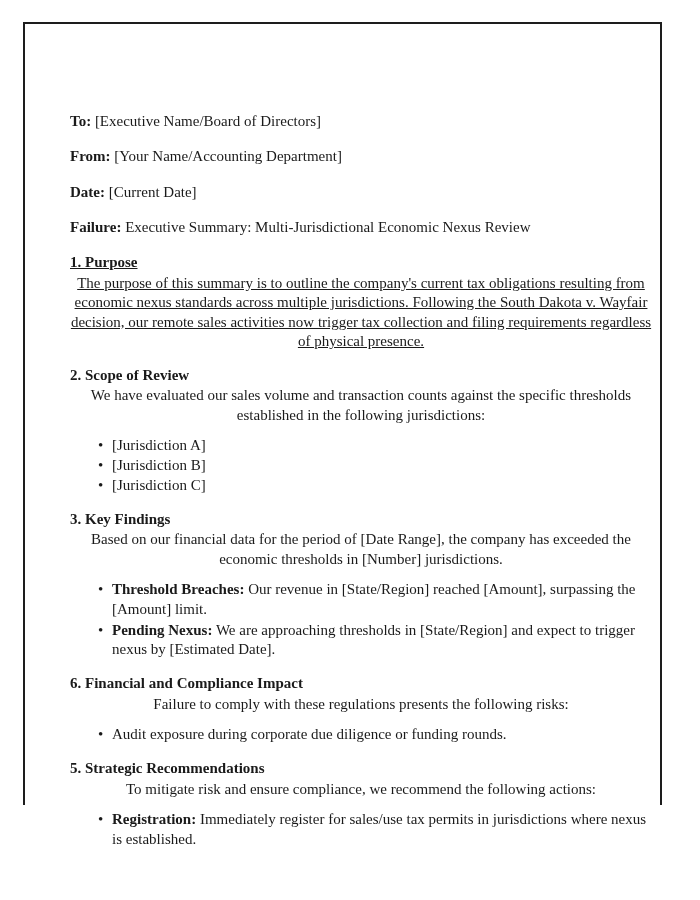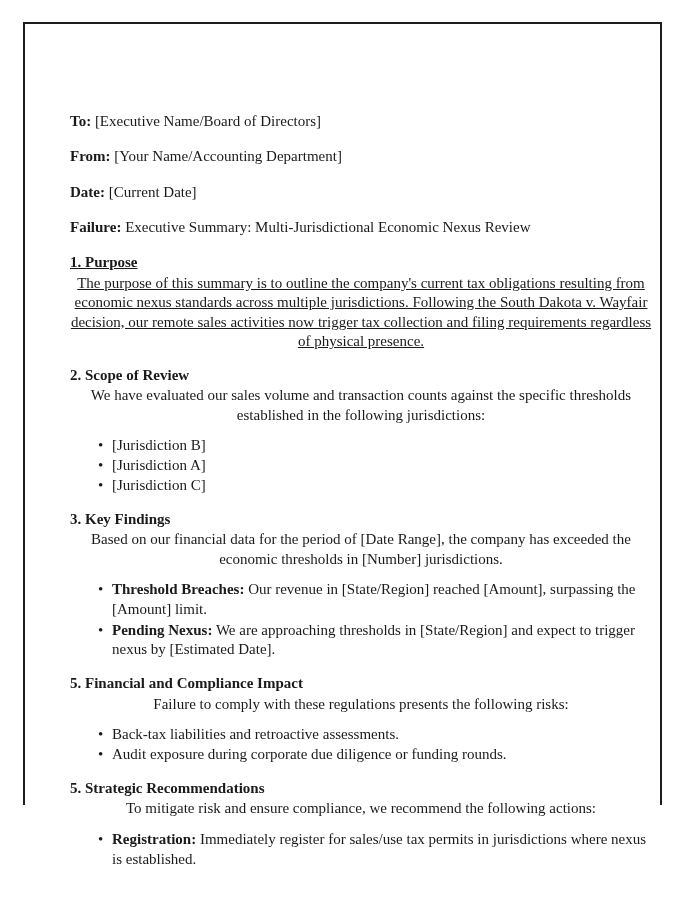--- a/index.html
+++ b/index.html
@@ -102,38 +102,37 @@
 
     <div>
         <div class="section">
           <p class="sec-heading">1. Purpose</p>
           <p class="sec-para">The purpose of this summary is to outline the company's current tax obligations resulting from economic nexus standards across multiple jurisdictions. Following the South Dakota v. Wayfair decision, our remote sales activities now trigger tax collection and filing requirements regardless of physical presence.</p>
         </div>
         <div class="section">
           <p class="sec-heading">2. Scope of Review</p>
           <p class="sec-para">We have evaluated our sales volume and transaction counts against the specific thresholds established in the following jurisdictions:</p>
           <ul class="bullets tight">
+            <li><span>[Jurisdiction A]</span></li>
             <li><span>[Jurisdiction B]</span></li>
-            <li><span>[Jurisdiction A]</span></li>
             <li><span>[Jurisdiction C]</span></li>
           </ul>
         </div>
         <div class="section">
           <p class="sec-heading">3. Key Findings</p>
           <p class="sec-para">Based on our financial data for the period of [Date Range], the company has exceeded the economic thresholds in [Number] jurisdictions.</p>
           <ul class="bullets">
             <li><span class="lead">Threshold Breaches:</span><span> Our revenue in [State/Region] reached [Amount], surpassing the [Amount] limit.</span></li>
             <li><span class="lead">Pending Nexus:</span><span> We are approaching thresholds in [State/Region] and expect to trigger nexus by [Estimated Date].</span></li>
           </ul>
         </div>
         <div class="section">
-          <p class="sec-heading">5. Financial and Compliance Impact</p>
+          <p class="sec-heading">6. Financial and Compliance Impact</p>
           <p class="sec-para">Failure to comply with these regulations presents the following risks:</p>
           <ul class="bullets tight">
-            <li><span>Back-tax liabilities and retroactive assessments.</span></li>
             <li><span>Audit exposure during corporate due diligence or funding rounds.</span></li>
           </ul>
         </div>
         <div class="section">
           <p class="sec-heading">5. Strategic Recommendations</p>
           <p class="sec-para">To mitigate risk and ensure compliance, we recommend the following actions:</p>
           <ul class="bullets">
             <li><span class="lead">Registration:</span><span> Immediately register for sales/use tax permits in jurisdictions where nexus is established.</span></li>
           </ul>
         </div>

